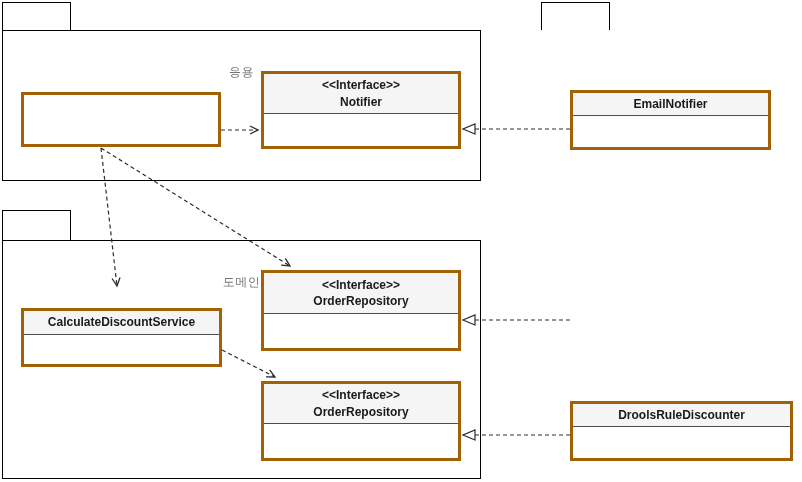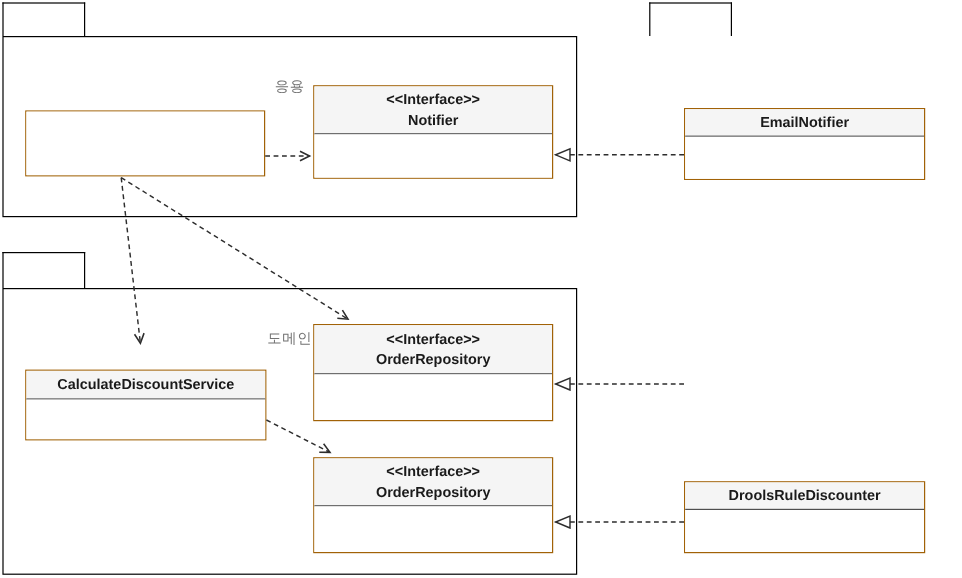--- a/index.html
+++ b/index.html
@@ -23,21 +23,21 @@
   }
   #tab-application{left:2px;top:2px;width:69px;height:28px;border-bottom:none;}
   #pkg-application{left:2px;top:30px;width:479px;height:151px;}
   #tab-domain{left:2px;top:210px;width:69px;height:30px;border-bottom:none;}
   #pkg-domain{left:2px;top:240px;width:479px;height:239px;}
   #tab-infrastructure{left:541px;top:2px;width:69px;height:28px;border-bottom:none;}
   #pkg-infrastructure{left:541px;top:30px;width:259px;height:448px;}
 
   
   .class-box{
-    position:absolute;background:#ffffff;border:1px solid #a16207;
+    position:absolute;background:#ffffff;border:3px solid #a16207;
     box-sizing:border-box;display:flex;flex-direction:column;
   }
   .class-header{
     background:#f5f5f5;border-bottom:1px solid #4f4f4f;
     display:flex;flex-direction:column;align-items:center;justify-content:center;
     font-weight:bold;font-size:12px;color:#1a1a1a;line-height:1.35;
   }
   .class-body{flex:1;background:#ffffff;}
   #box-order-service{left:21px;top:92px;width:200px;height:55px;}
   #box-order-service .class-header{height:21px;}
@@ -46,21 +46,21 @@
   #box-calculate-discount-service{left:21px;top:308px;width:201px;height:59px;}
   #box-calculate-discount-service .class-header{height:23px;}
   #box-order-repository{left:261px;top:270px;width:200px;height:81px;}
   #box-order-repository .class-header{height:40px;}
   #box-rule-discounter{left:261px;top:381px;width:200px;height:80px;}
   #box-rule-discounter .class-header{height:39px;}
   #box-email-notifier{left:570px;top:90px;width:201px;height:60px;}
   #box-email-notifier .class-header{height:22px;}
   #box-mybatis-order-repository{left:570px;top:280px;width:201px;height:61px;}
   #box-mybatis-order-repository .class-header{height:23px;}
-  #box-drools-rule-discounter{left:570px;top:401px;width:201px;height:60px;}
+  #box-drools-rule-discounter{left:570px;top:401px;width:223px;height:60px;}
   #box-drools-rule-discounter .class-header{height:22px;}
 
   
   .edges{position:absolute;left:0;top:0;width:802px;height:482px;pointer-events:none;}
   .edge{stroke:#2d2d2d;stroke-width:1.2;fill:none;stroke-dasharray:4 3;}
 </style>
 </head>
 <body>
 
 <div class="canvas">

